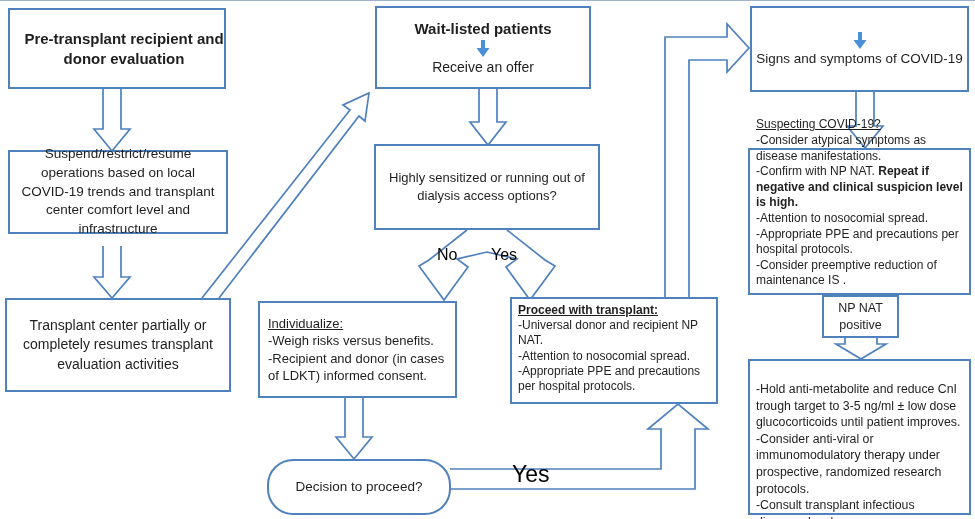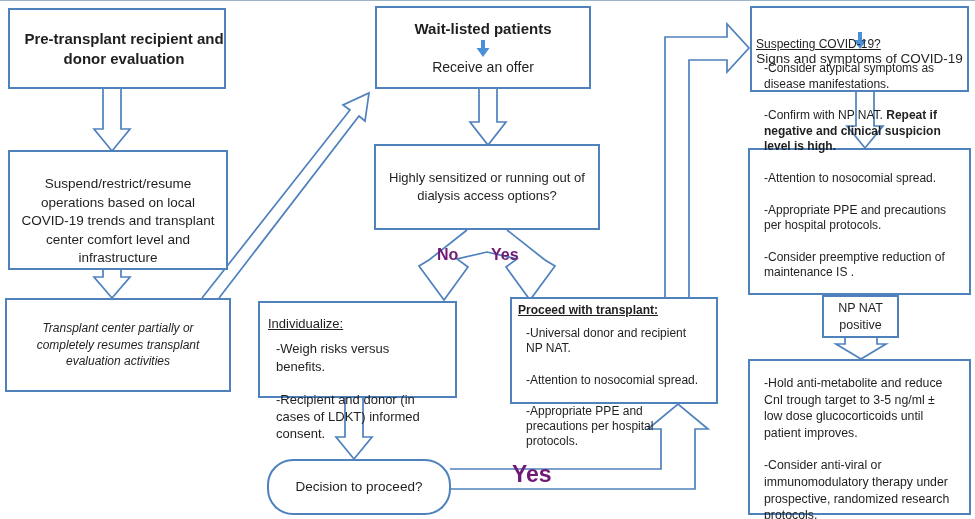--- a/index.html
+++ b/index.html
@@ -12,24 +12,24 @@
     position:absolute;background:#fff;border:2px solid #4f81bd;
     box-sizing:border-box;display:flex;flex-direction:column;
     align-items:center;justify-content:center;text-align:center;
   }
   .node.left{align-items:flex-start;justify-content:flex-start;text-align:left;}
   .title{font-weight:bold;font-size:15px;line-height:1.3;}
   .sub{font-size:13.5px;line-height:1.3;}
   .body-c{font-size:13.5px;line-height:1.38;padding:0 6px;}
   .heading-u{text-decoration:underline;}
   .heading-bu{font-weight:bold;text-decoration:underline;}
-  .li{margin:8px;}
+  .li{margin:0;}
   #svg-layer{position:absolute;left:0;top:0;pointer-events:none;}
   #svg-layer path{fill:none;stroke:#4f81bd;stroke-width:1.7;stroke-linejoin:miter;}
-  .flow-label{position:absolute;font-weight:700;color:#701a75;}
+  .flow-label{position:absolute;font-weight:400;color:#000000;}
   .icon-arrow{display:block;margin:1px auto;}
 </style>
 </head>
 <body>
 
 <div id="canvas">
 
   <svg id="svg-layer" width="975" height="519">
 
     <path d="M103,88 L103,128 L94,128 L112,150 L130,128 L121,128 L121,88"></path>
@@ -54,26 +54,26 @@
   </svg>
 
   <div class="flow-label" style="left:437px;top:245px;font-size:16px;">No</div>
   <div class="flow-label" style="left:491px;top:245px;font-size:16px;">Yes</div>
   <div class="flow-label" style="left:512px;top:460px;font-size:23px;">Yes</div>
 
   <div class="node" style="left:8px;top:7px;width:218px;height:81px;padding-left:14px;">
     <div class="title">Pre-transplant recipient and donor evaluation</div>
   </div>
 
-  <div class="node" style="left:8px;top:149px;width:220px;height:120px;justify-content:flex-end;">
+  <div class="node" style="left:8px;top:149px;width:220px;height:84px;">
     <div class="body-c" style="font-size:13.5px;">Suspend/restrict/resume operations based on local COVID-19 trends and transplant center comfort level and infrastructure</div>
   </div>
 
   <div class="node" style="left:5px;top:297px;width:226px;height:94px;">
-    <div class="body-c" style="font-size:12px;font-style:italic;">Transplant center partially or completely resumes transplant evaluation activities</div>
+    <div class="body-c" style="font-size:14px;">Transplant center partially or completely resumes transplant evaluation activities</div>
   </div>
 
   <div class="node" style="left:375px;top:5px;width:216px;height:83px;">
     <div class="title">Wait-listed patients</div>
     <svg class="icon-arrow" width="14" height="17">
       <path d="M5,0 h4 v8 h4.5 l-6.5,9 -6.5,-9 h4.5 z" fill="#4a90d9"></path>
     </svg>
     <div class="sub" style="font-size:14px;">Receive an offer</div>
   </div>
 
@@ -111,19 +111,19 @@
     <div class="li"><span>-Confirm with NP NAT. </span><b>Repeat if negative and clinical suspicion level is high.</b></div>
     <div class="li">-Attention to nosocomial spread.</div>
     <div class="li">-Appropriate PPE and precautions per hospital protocols.</div>
     <div class="li">-Consider preemptive reduction of maintenance IS .</div>
   </div>
 
   <div class="node" style="left:822px;top:294px;width:77px;height:43px;">
     <div class="sub" style="font-size:12.5px;">NP NAT positive</div>
   </div>
 
-  <div class="node left" style="left:748px;top:358px;width:223px;height:156px;padding:6px 6px;font-size:12.3px;line-height:1.35;">
+  <div class="node left" style="left:748px;top:358px;width:223px;height:156px;padding:20px 6px;font-size:12.3px;line-height:1.35;">
     <div class="li">-Hold anti-metabolite and reduce CnI trough target to 3-5 ng/ml ± low dose glucocorticoids until patient improves.</div>
     <div class="li">-Consider anti-viral or immunomodulatory therapy under prospective, randomized research protocols.</div>
     <div class="li">-Consult transplant infectious diseases level.</div>
   </div>
 
 </div>
 
 </body></html>

